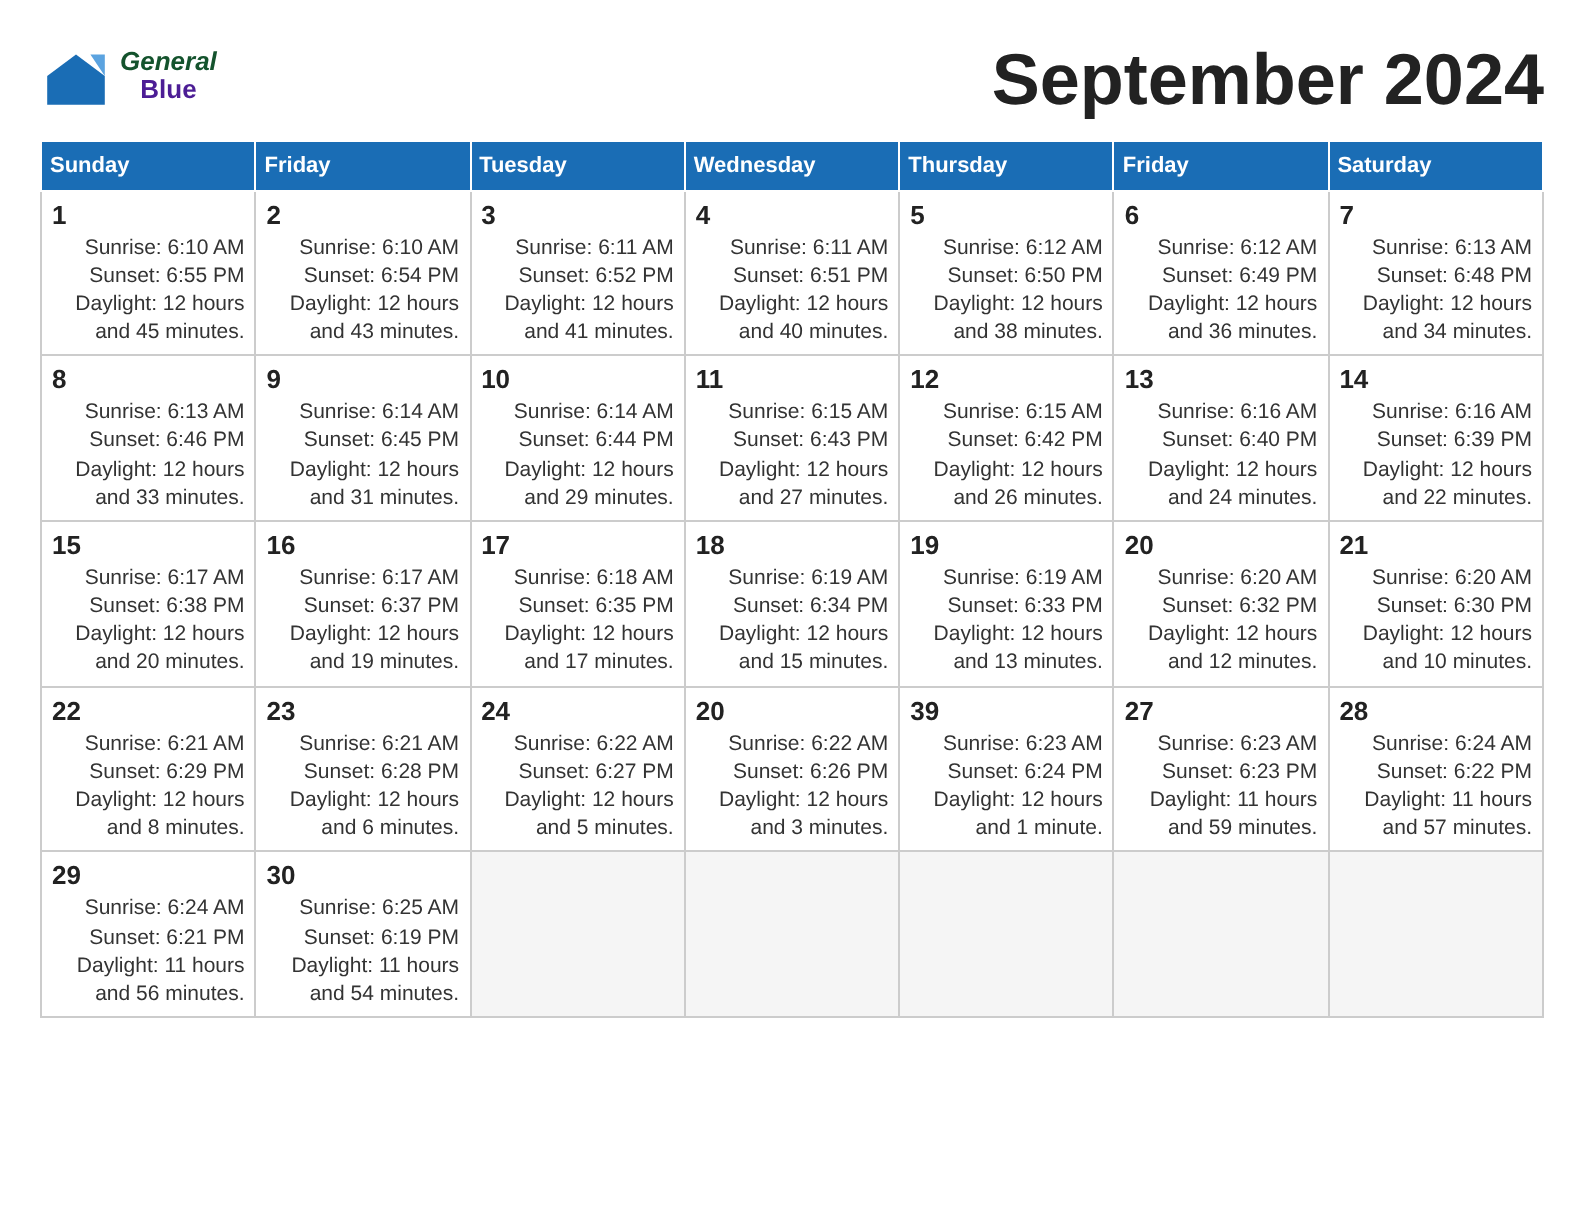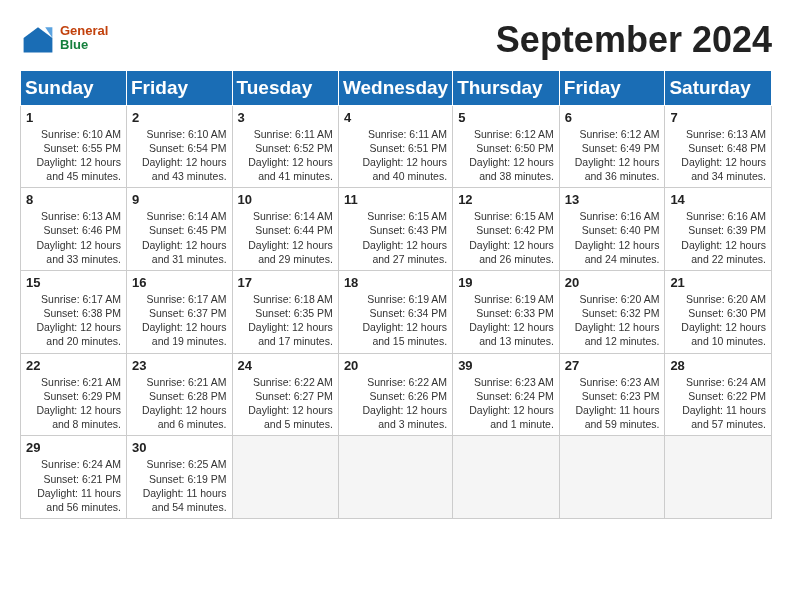--- a/index.html
+++ b/index.html
@@ -21,22 +21,22 @@
       align-items: center;
       gap: 4px;
     }
     .logo-text {
       display: flex;
       flex-direction: column;
       font-size: 13px;
       font-weight: bold;
       line-height: 1.1;
     }
-    .logo-general { color: #c2410c; }
-    .logo-blue { color: #15803d; }
+    .logo-general { color: #14532d; font-style: italic; }
+    .logo-blue { color: #4c1d95; text-align: center; }
     .logo-icon {
       width: 36px;
       height: 36px;
     }
     .title-area {
     }
     .month-title {
       font-size: 36px;
       font-weight: bold;
       color: #222;
@@ -49,21 +49,21 @@
     .calendar {
       width: 100%;
       border-collapse: collapse;
       font-size: 11px;
     }
     .calendar th {
       background: #1a6db5;
       color: #fff;
       padding: 6px 4px;
       text-align: left;
-      font-size: 19px;
+      font-size: 11px;
       font-weight: bold;
       border: 1px solid #fff;
     }
     .calendar td {
       border: 1px solid #ccc;
       vertical-align: top;
       padding: 4px 5px;
       width: calc(100% / 7);
       min-height: 80px;
       height: 80px;

